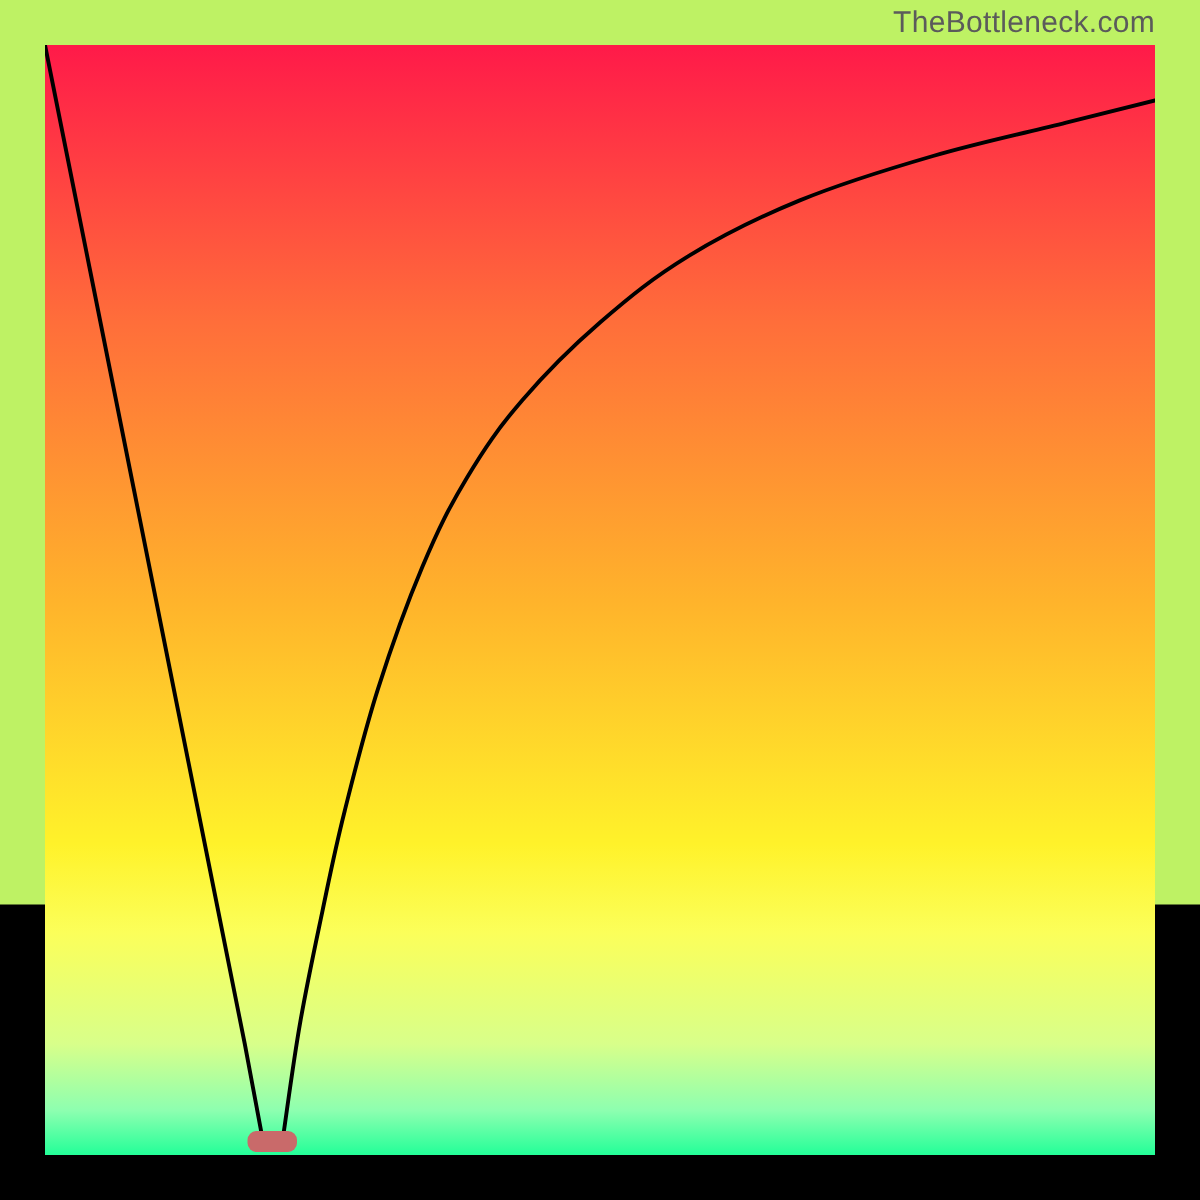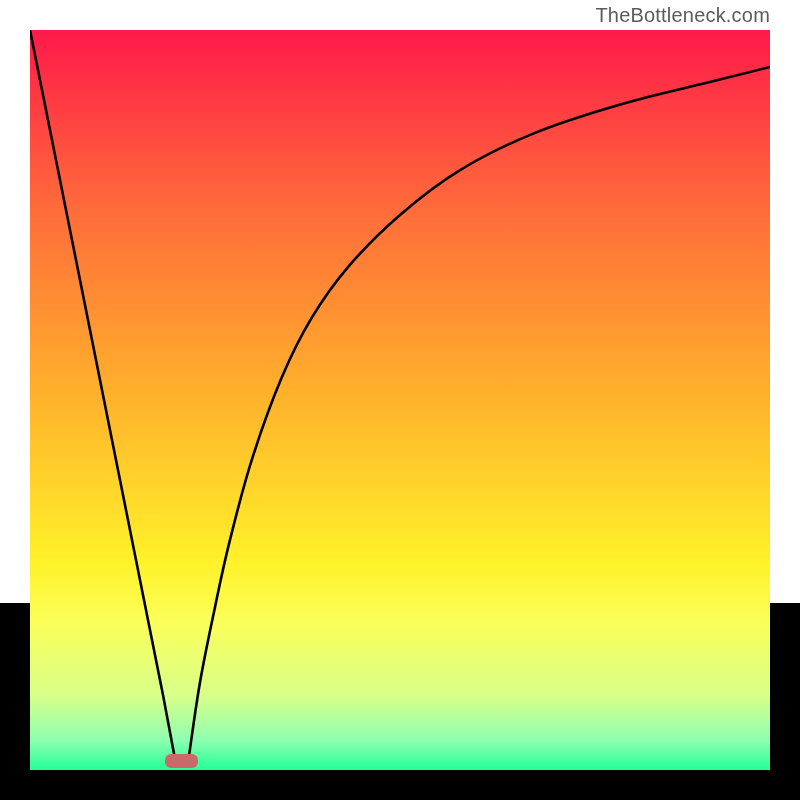--- a/index.html
+++ b/index.html
@@ -10,21 +10,21 @@
     background: #000;
     overflow: hidden;
     font-family: Arial, Helvetica, sans-serif;
   }
   .frame {
     position: absolute;
     top: 0;
     left: 0;
     width: 800px;
     height: 603px;
-    background: #ffffff;
+    background: #bef264;
   }
   .plot-area {
     position: absolute;
     top: 30px;
     left: 30px;
     width: 740px;
     height: 740px;
     overflow: hidden;
   }
   .gradient {

